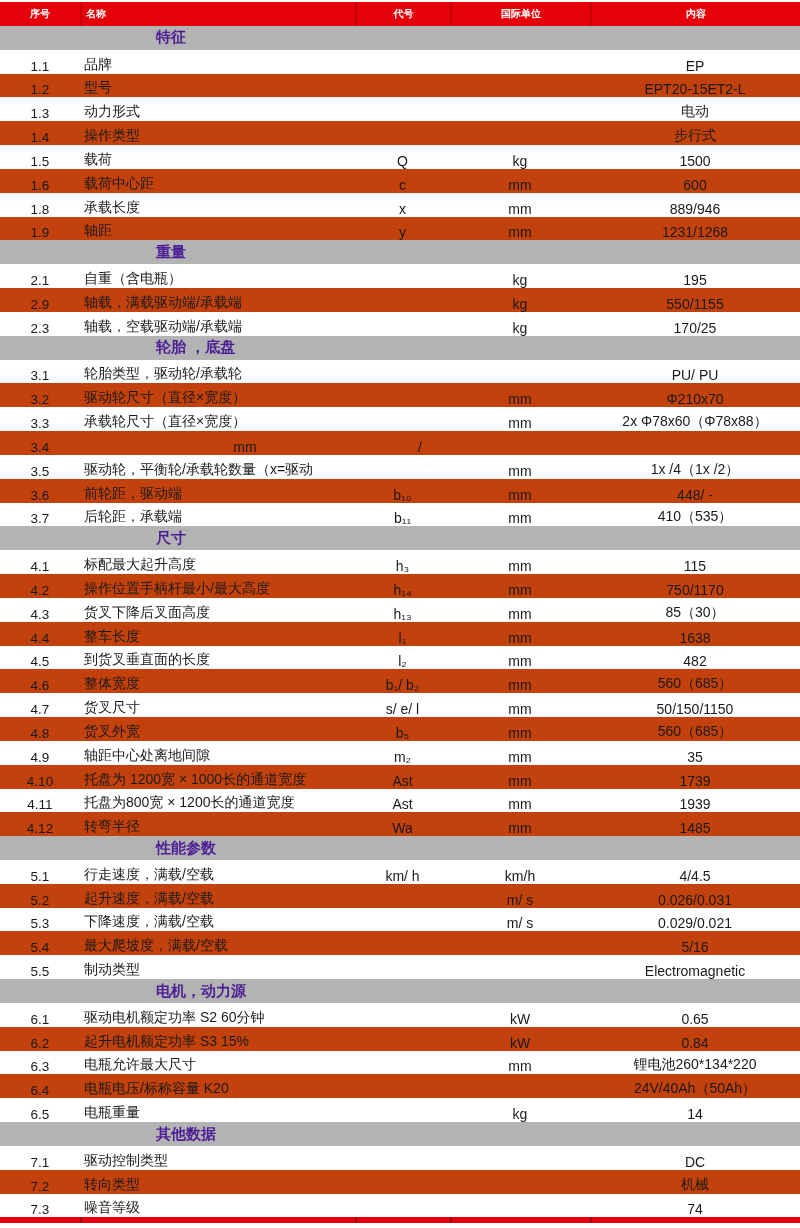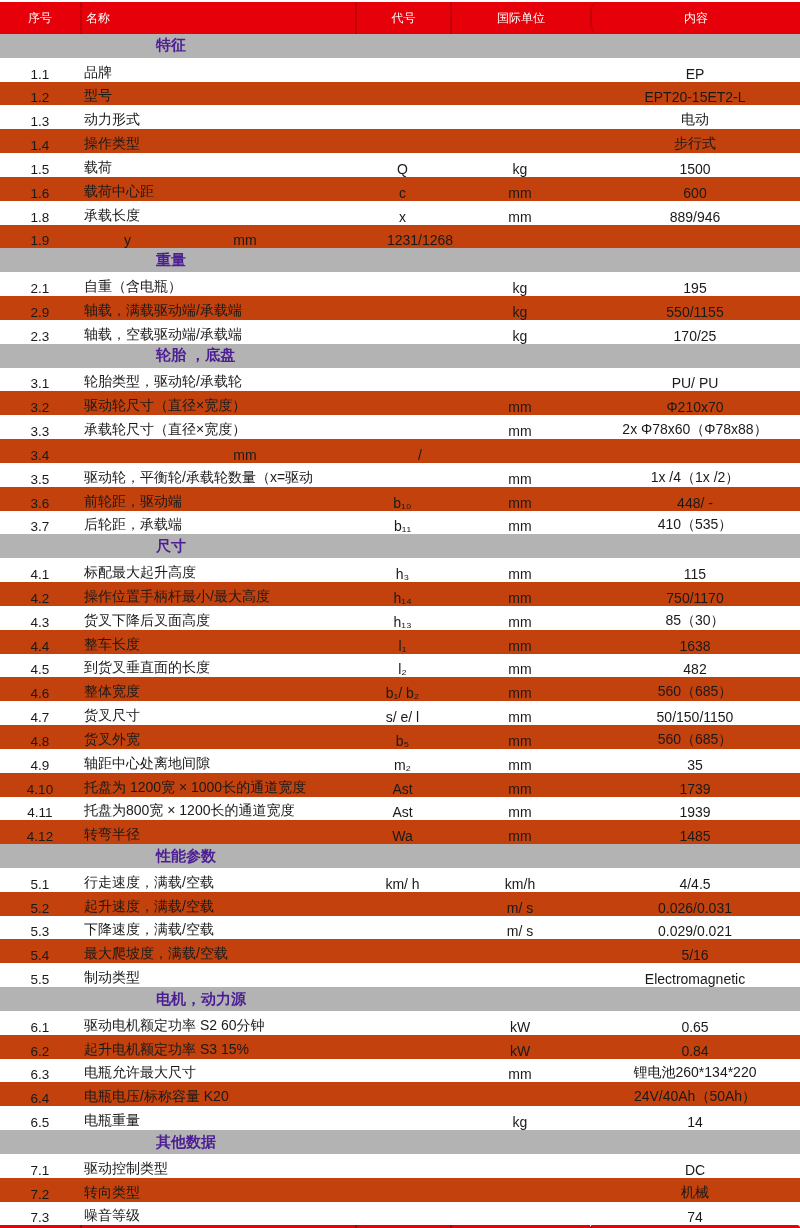--- a/index.html
+++ b/index.html
@@ -10,30 +10,30 @@
     color: #1a1a1a;
     overflow: hidden;
   }
   .spec-table { width: 800px; padding-top: 2px; }
 
   
   .c-no    { width: 80px;  text-align: center; flex: 0 0 80px; }
   .c-name  { width: 275px; text-align: left; padding-left: 4px; flex: 0 0 275px; }
   .c-code  { width: 95px;  text-align: center; flex: 0 0 95px; }
   .c-unit  { width: 140px; text-align: center; flex: 0 0 140px; }
-  .c-value { width: 210px; text-align: center; flex: 0 0 210px; border-radius: 9px; }
+  .c-value { width: 210px; text-align: center; flex: 0 0 210px; }
 
   .header-row {
     display: flex;
     align-items: center;
-    height: 32px;
+    height: 24px;
     background: #e60009;
     color: #ffffff;
-    font-weight: normal;
-    font-size: 12px;
+    font-weight: bold;
+    font-size: 10px;
   }
   .header-row > div { height: 100%; display: flex; align-items: center; }
   .header-row > .c-no, .header-row > .c-code,
   .header-row > .c-unit, .header-row > .c-value { justify-content: center; }
   .header-row > div + div { border-left: 2px solid #c40007; }
 
   .section-row {
     display: flex;
     align-items: center;
     height: 23.84px;
@@ -116,20 +116,21 @@
       </div>
       <div class="data-row">
         <div class="c-no">1.8</div>
         <div class="c-name">承载长度</div>
         <div class="c-code">x</div>
         <div class="c-unit">mm</div>
         <div class="c-value">889/946</div>
       </div>
       <div class="data-row alt">
         <div class="c-no">1.9</div>
+        <div class="c-name">轴距</div>
         <div class="c-code">y</div>
         <div class="c-unit">mm</div>
         <div class="c-value">1231/1268</div>
       </div>
       <div class="section-row">重量</div>
       <div class="data-row">
         <div class="c-no">2.1</div>
         <div class="c-name">自重（含电瓶）</div>
         <div class="c-code"></div>
         <div class="c-unit">kg</div>

